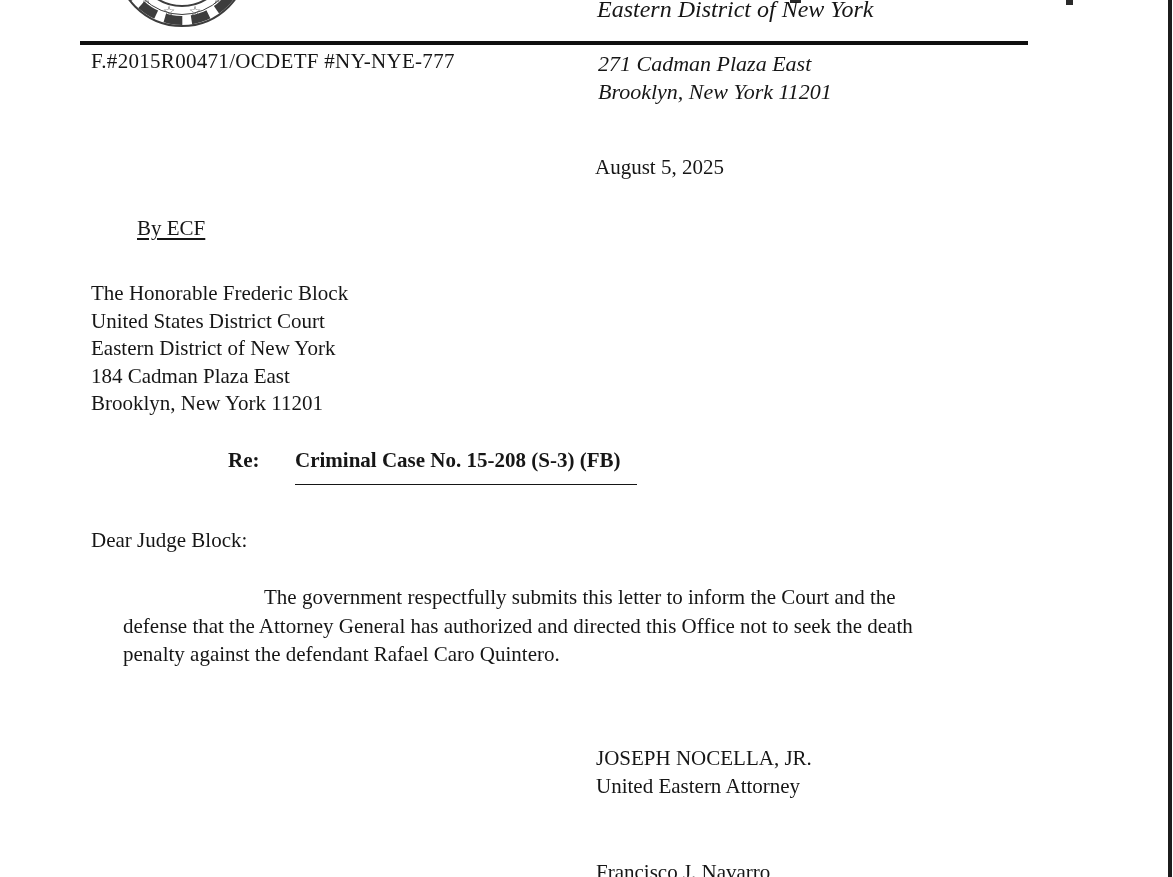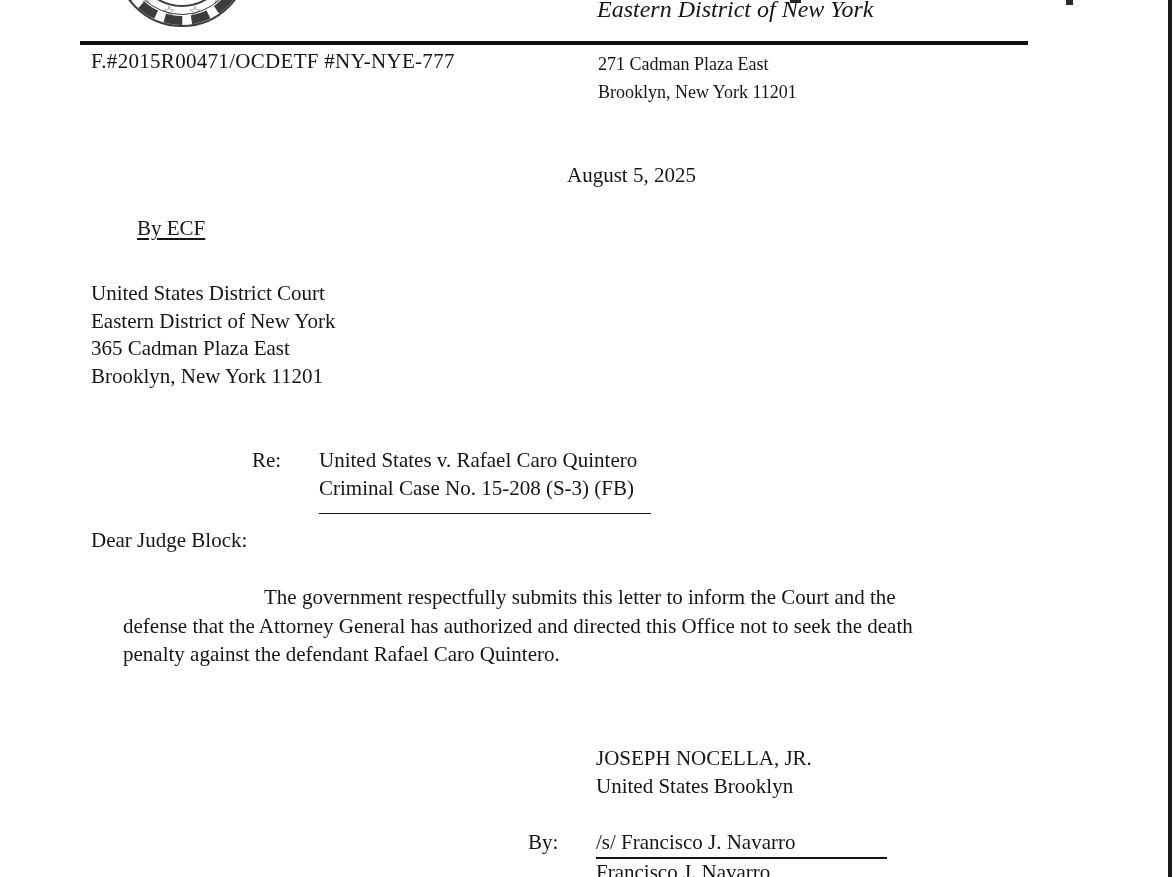--- a/index.html
+++ b/index.html
@@ -25,30 +25,30 @@
                transform:translate(-50%,-50%); font-family:"DejaVu Sans", sans-serif; }
 
   
   .frag { position:absolute; background:#2a2a2a; }
 
   .district { left:597px; top:-4px; font-size:24px; font-style:italic; font-weight:500; }
   .rule { left:80px; top:41px; width:948px; height:4px; background:#0f0f0f; }
   .page-edge { right:1px; top:0; width:4px; height:877px; background:#1c1c1c; }
 
   .codes { left:91px; top:47px; line-height:28px; letter-spacing:0.3px; }
-  .office { left:598px; top:50px; font-size:18px; line-height:28px; }
+  .office { left:598px; top:50px; font-size:22px; font-style:italic; line-height:28px; }
 
-  .date { left:567px; top:155px;margin-top:8px; }
+  .date { left:595px; top:155px; }
 
   .by-ecf { left:91px; top:216px; text-decoration:underline; text-underline-offset:3px;
             text-decoration-thickness:1.5px;margin-left:46px; }
 
   .recipient { left:91px; top:280px; line-height:27.6px; }
 
-  .re-block { left:252px; top:446px; display:flex; line-height:28.4px; }
+  .re-block { left:228px; top:446px; display:flex; line-height:28.4px;font-weight:bold; }
   .re-label { width:67px; }
   .re-case-number { display:inline-block; border-bottom:1.8px solid #161616;
                     padding-right:17px; padding-bottom:10px; }
 
   .salutation { left:91px; top:528px;text-align:right; }
 
   .body-par { left:91px; top:583px; line-height:28.6px;margin-left:32px; }
   .body-par .indent { padding-left:141px; }
 
   .closing   { left:596px; top:690px; }
@@ -91,46 +91,42 @@
   <div class="abs office">
     <div>271 Cadman Plaza East</div>
     <div>Brooklyn, New York 11201</div>
   </div>
 
   <div class="abs date">August 5, 2025</div>
 
   <div class="abs by-ecf">By ECF</div>
 
   <div class="abs recipient">
+    <div>The Honorable Frederic Block</div>
     <div>United States District Court</div>
     <div>Eastern District of New York</div>
-    <div>365 Cadman Plaza East</div>
+    <div>184 Cadman Plaza East</div>
     <div>Brooklyn, New York 11201</div>
   </div>
 
   <div class="abs re-block">
     <div class="re-label">Re:</div>
     <div>
-      <div>United States v. Rafael Caro Quintero</div>
       <div><span class="re-case-number">Criminal Case No. 15-208 (S-3) (FB)</span></div>
     </div>
   </div>
 
   <div class="abs salutation">Dear Judge Block:</div>
 
   <div class="abs body-par">
     <div class="indent">The government respectfully submits this letter to inform the Court and the</div>
     <div>defense that the Attorney General has authorized and directed this Office not to seek the death</div>
     <div>penalty against the defendant Rafael Caro Quintero.</div>
   </div>
 
   <div class="abs sig-name">JOSEPH NOCELLA, JR.</div>
-  <div class="abs sig-title">United States Brooklyn</div>
+  <div class="abs sig-title">United Eastern Attorney</div>
 
-  <div class="abs by-row">
-    <div class="by-label">By:</div>
-    <span class="signed">/s/ Francisco J. Navarro</span>
-  </div>
   <div class="abs typed-name">Francisco J. Navarro</div>
 
   <div class="abs page-edge"></div>
 
 </div>
 
 </body></html>

